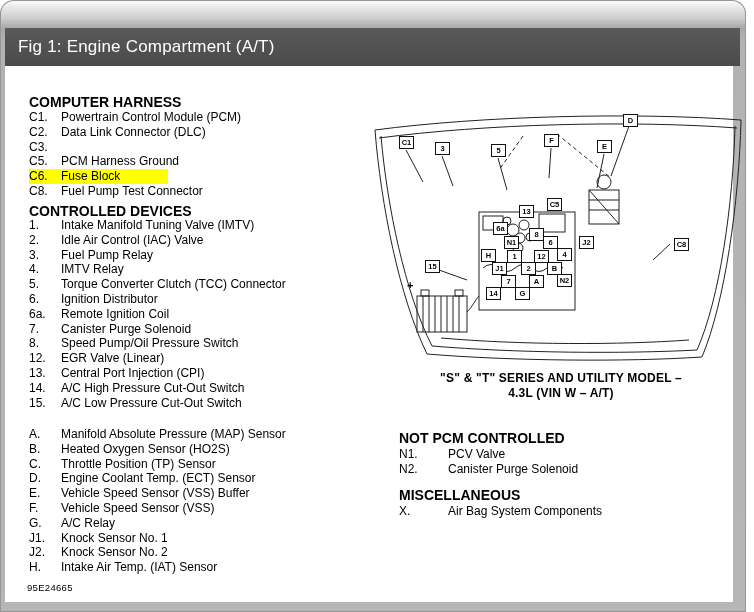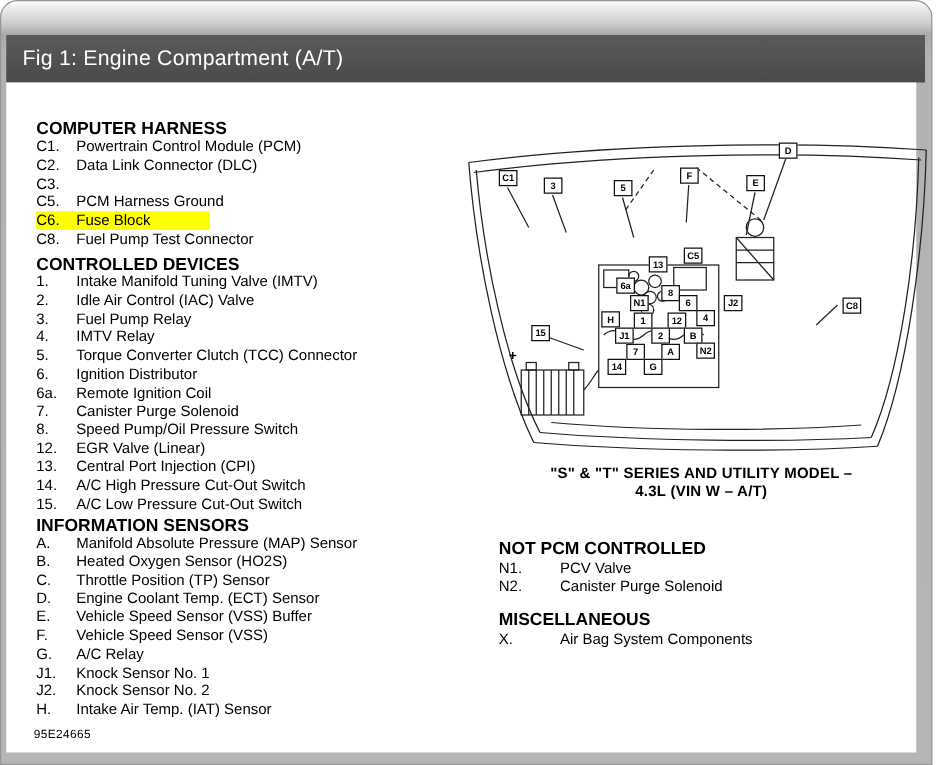--- a/index.html
+++ b/index.html
@@ -170,21 +170,20 @@
           <span class="key">14.</span>
           <span class="lbl">A/C High Pressure Cut-Out Switch</span>
         </div>
 
         <div class="row">
           <span class="key">15.</span>
           <span class="lbl">A/C Low Pressure Cut-Out Switch</span>
         </div>
       </div>
 
-    <div class="heading h-is">INFORMATION SENSORS</div>
     <div class="list l-is">
 
         <div class="row">
           <span class="key">A.</span>
           <span class="lbl">Manifold Absolute Pressure (MAP) Sensor</span>
         </div>
 
         <div class="row">
           <span class="key">B.</span>
           <span class="lbl">Heated Oxygen Sensor (HO2S)</span>

